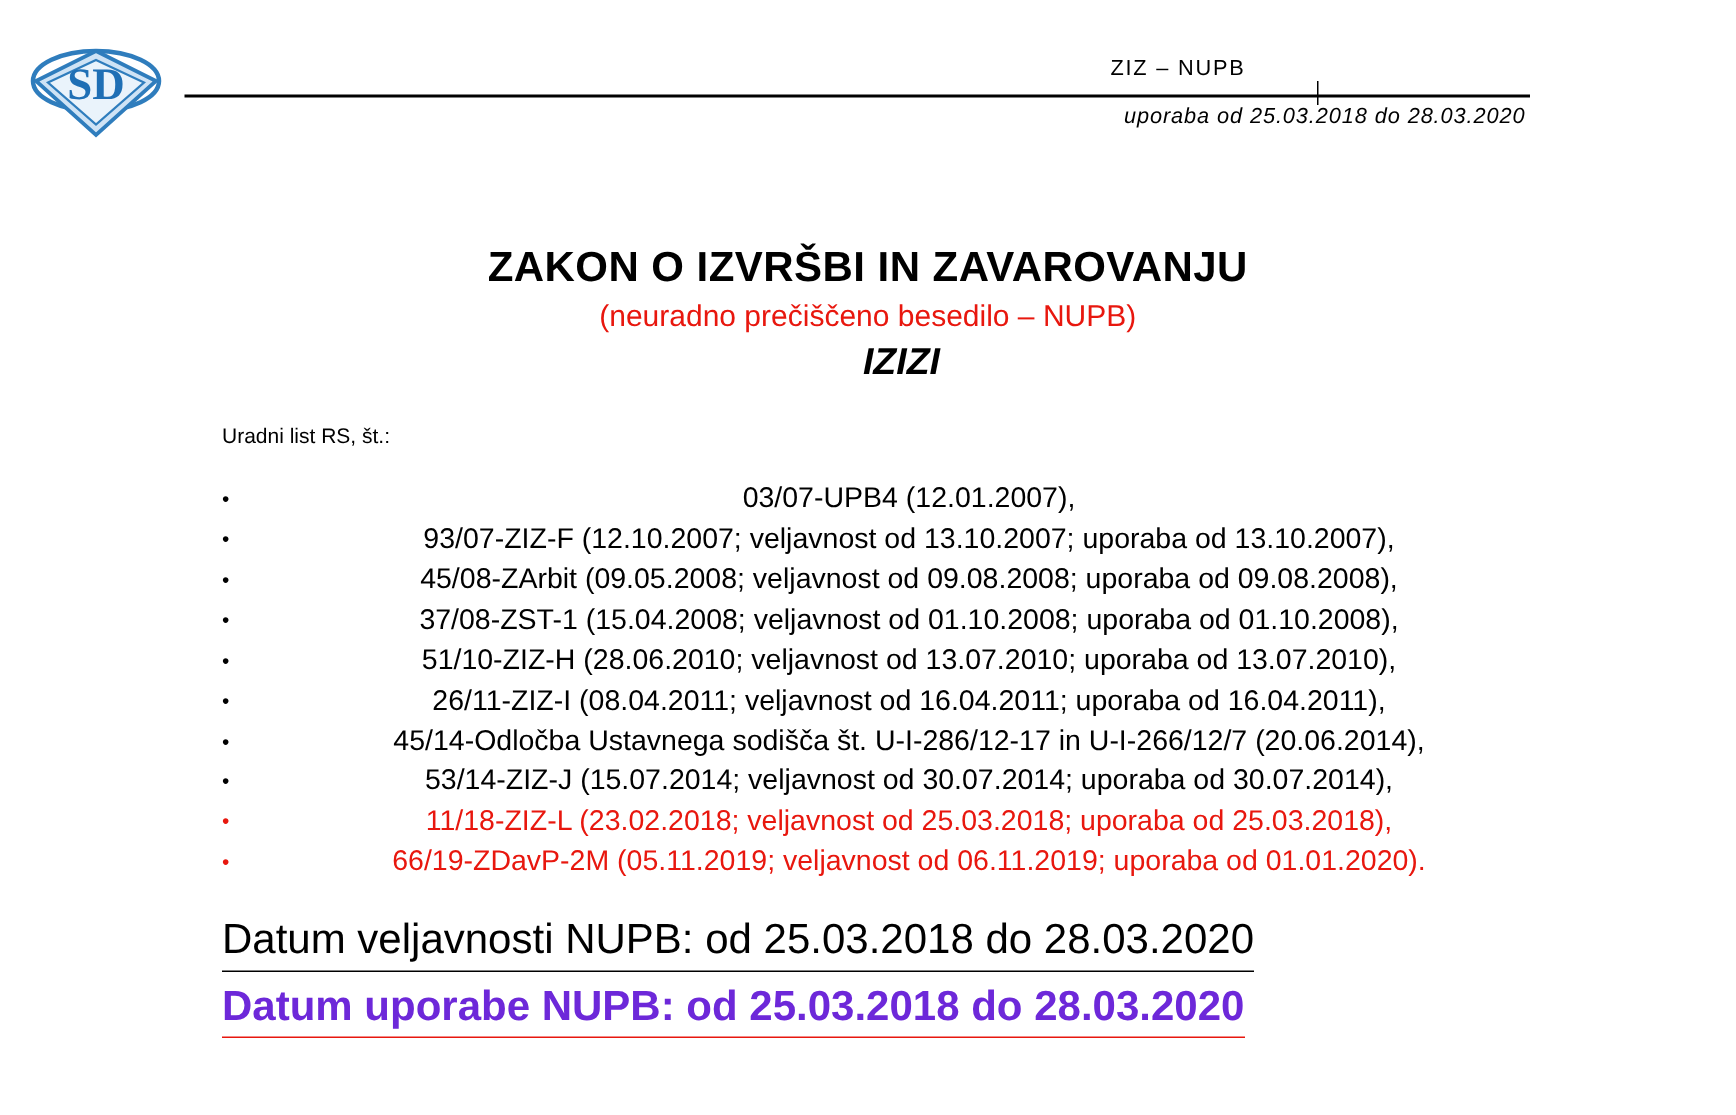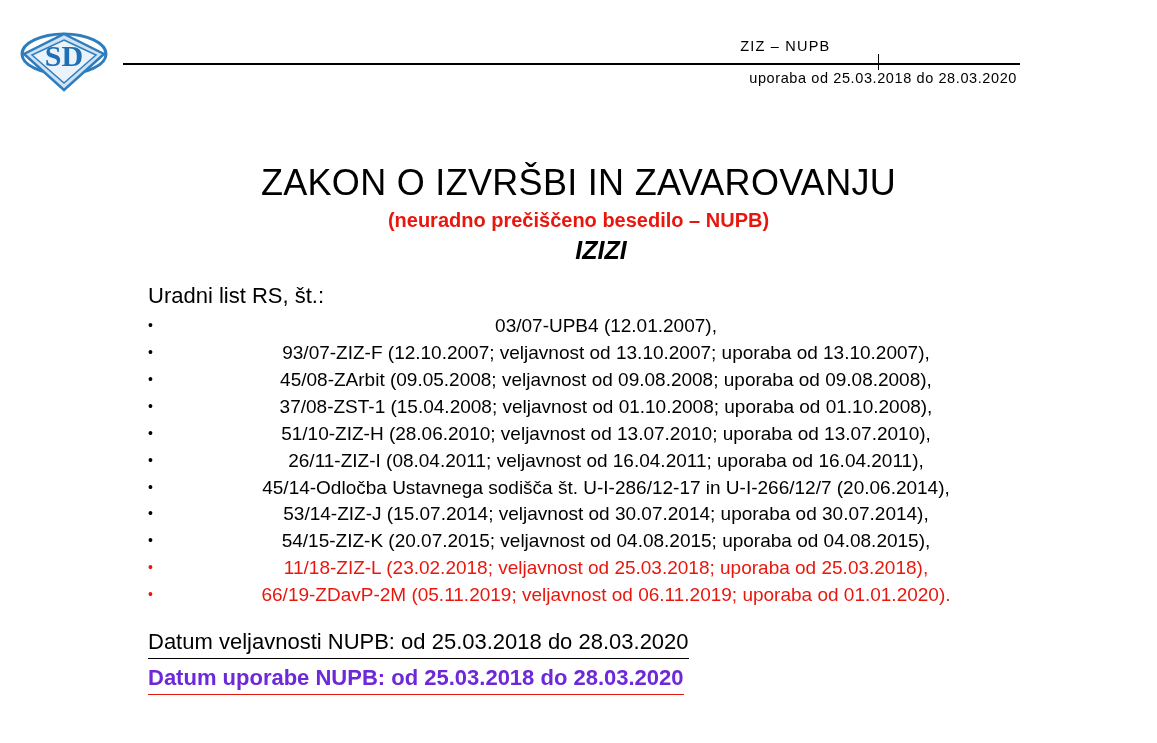--- a/index.html
+++ b/index.html
@@ -50,47 +50,48 @@
   .header-divider {
     display: inline-block;
     width: 1px;
     background: #000;
     height: 16px;
     align-self: center;
   }
   .header-right-part {
     padding-left: 9px;
     letter-spacing: 0.6px;
+    font-style: italic;
   }
   .header-rule {
     position: absolute;
     left: 123px;
     top: 63px;
     width: 897px;
     height: 2px;
     background: #000;
   }
 
   
   .title-block {
     position: absolute;
     top: 163px;
     left: 0;
     width: 1157px;
     text-align: center;
   }
   .title-main {
-    font-size: 36px;
-    font-weight: normal;
+    font-size: 28px;
+    font-weight: bold;
     letter-spacing: 0.3px;
     line-height: 1.1;
   }
   .title-sub {
     font-size: 20px;
-    font-weight: bold;
+    font-weight: normal;
     color: #e8170e;
     margin-top: 6px;
     line-height: 1.1;
   }
   .title-abbr {
     font-size: 25px;
     font-weight: bold;
     font-style: italic;
     margin-top: 5px;
     line-height: 1.15;
@@ -98,23 +99,23 @@
   }
 
   
   .body-block {
     position: absolute;
     top: 281px;
     left: 148px;
     width: 900px;
   }
   .intro-line {
-    font-size: 22px;
+    font-size: 14px;
     line-height: 1.38;
-    margin-bottom: 2px;
+    margin-bottom: 20px;
   }
   ul.amend-list {
     list-style: none;
     margin: 0;
     padding: 0;
   }
   ul.amend-list li {
     font-size: 19px;
     line-height: 1.415;
     position: relative;
@@ -131,21 +132,21 @@
     line-height: 1.95;
   }
   ul.amend-list li.red {
     color: #e8170e;
   }
 
   .footer-lines {
     margin-top: 17px;
   }
   .footer-line {
-    font-size: 22px;
+    font-size: 28px;
     line-height: 1.45;
     display: inline-block;
     border-bottom: 1.5px solid #000;
     white-space: nowrap;
   }
   .footer-line.red {
     color: #6d28d9;
     border-bottom: 1.5px solid #e8170e;
     font-weight: bold;
   }
@@ -187,21 +188,20 @@
 
   <ul class="amend-list" id="amendments-list">
       <li class="">03/07-UPB4 (12.01.2007),</li>
       <li class="">93/07-ZIZ-F (12.10.2007; veljavnost od 13.10.2007; uporaba od 13.10.2007),</li>
       <li class="">45/08-ZArbit (09.05.2008; veljavnost od 09.08.2008; uporaba od 09.08.2008),</li>
       <li class="">37/08-ZST-1 (15.04.2008; veljavnost od 01.10.2008; uporaba od 01.10.2008),</li>
       <li class="">51/10-ZIZ-H (28.06.2010; veljavnost od 13.07.2010; uporaba od 13.07.2010),</li>
       <li class="">26/11-ZIZ-I (08.04.2011; veljavnost od 16.04.2011; uporaba od 16.04.2011),</li>
       <li class="">45/14-Odločba Ustavnega sodišča št. U-I-286/12-17 in U-I-266/12/7 (20.06.2014),</li>
       <li class="">53/14-ZIZ-J (15.07.2014; veljavnost od 30.07.2014; uporaba od 30.07.2014),</li>
-      <li class="">54/15-ZIZ-K (20.07.2015; veljavnost od 04.08.2015; uporaba od 04.08.2015),</li>
       <li class="red">11/18-ZIZ-L (23.02.2018; veljavnost od 25.03.2018; uporaba od 25.03.2018),</li>
       <li class="red">66/19-ZDavP-2M (05.11.2019; veljavnost od 06.11.2019; uporaba od 01.01.2020).</li>
     </ul>
 
   <div class="footer-lines">
     <span class="footer-wrap">
       <span class="footer-line">Datum veljavnosti NUPB: od 25.03.2018 do 28.03.2020</span>
     </span>
     <span class="footer-wrap">
       <span class="footer-line red">Datum uporabe NUPB: od 25.03.2018 do 28.03.2020</span>

